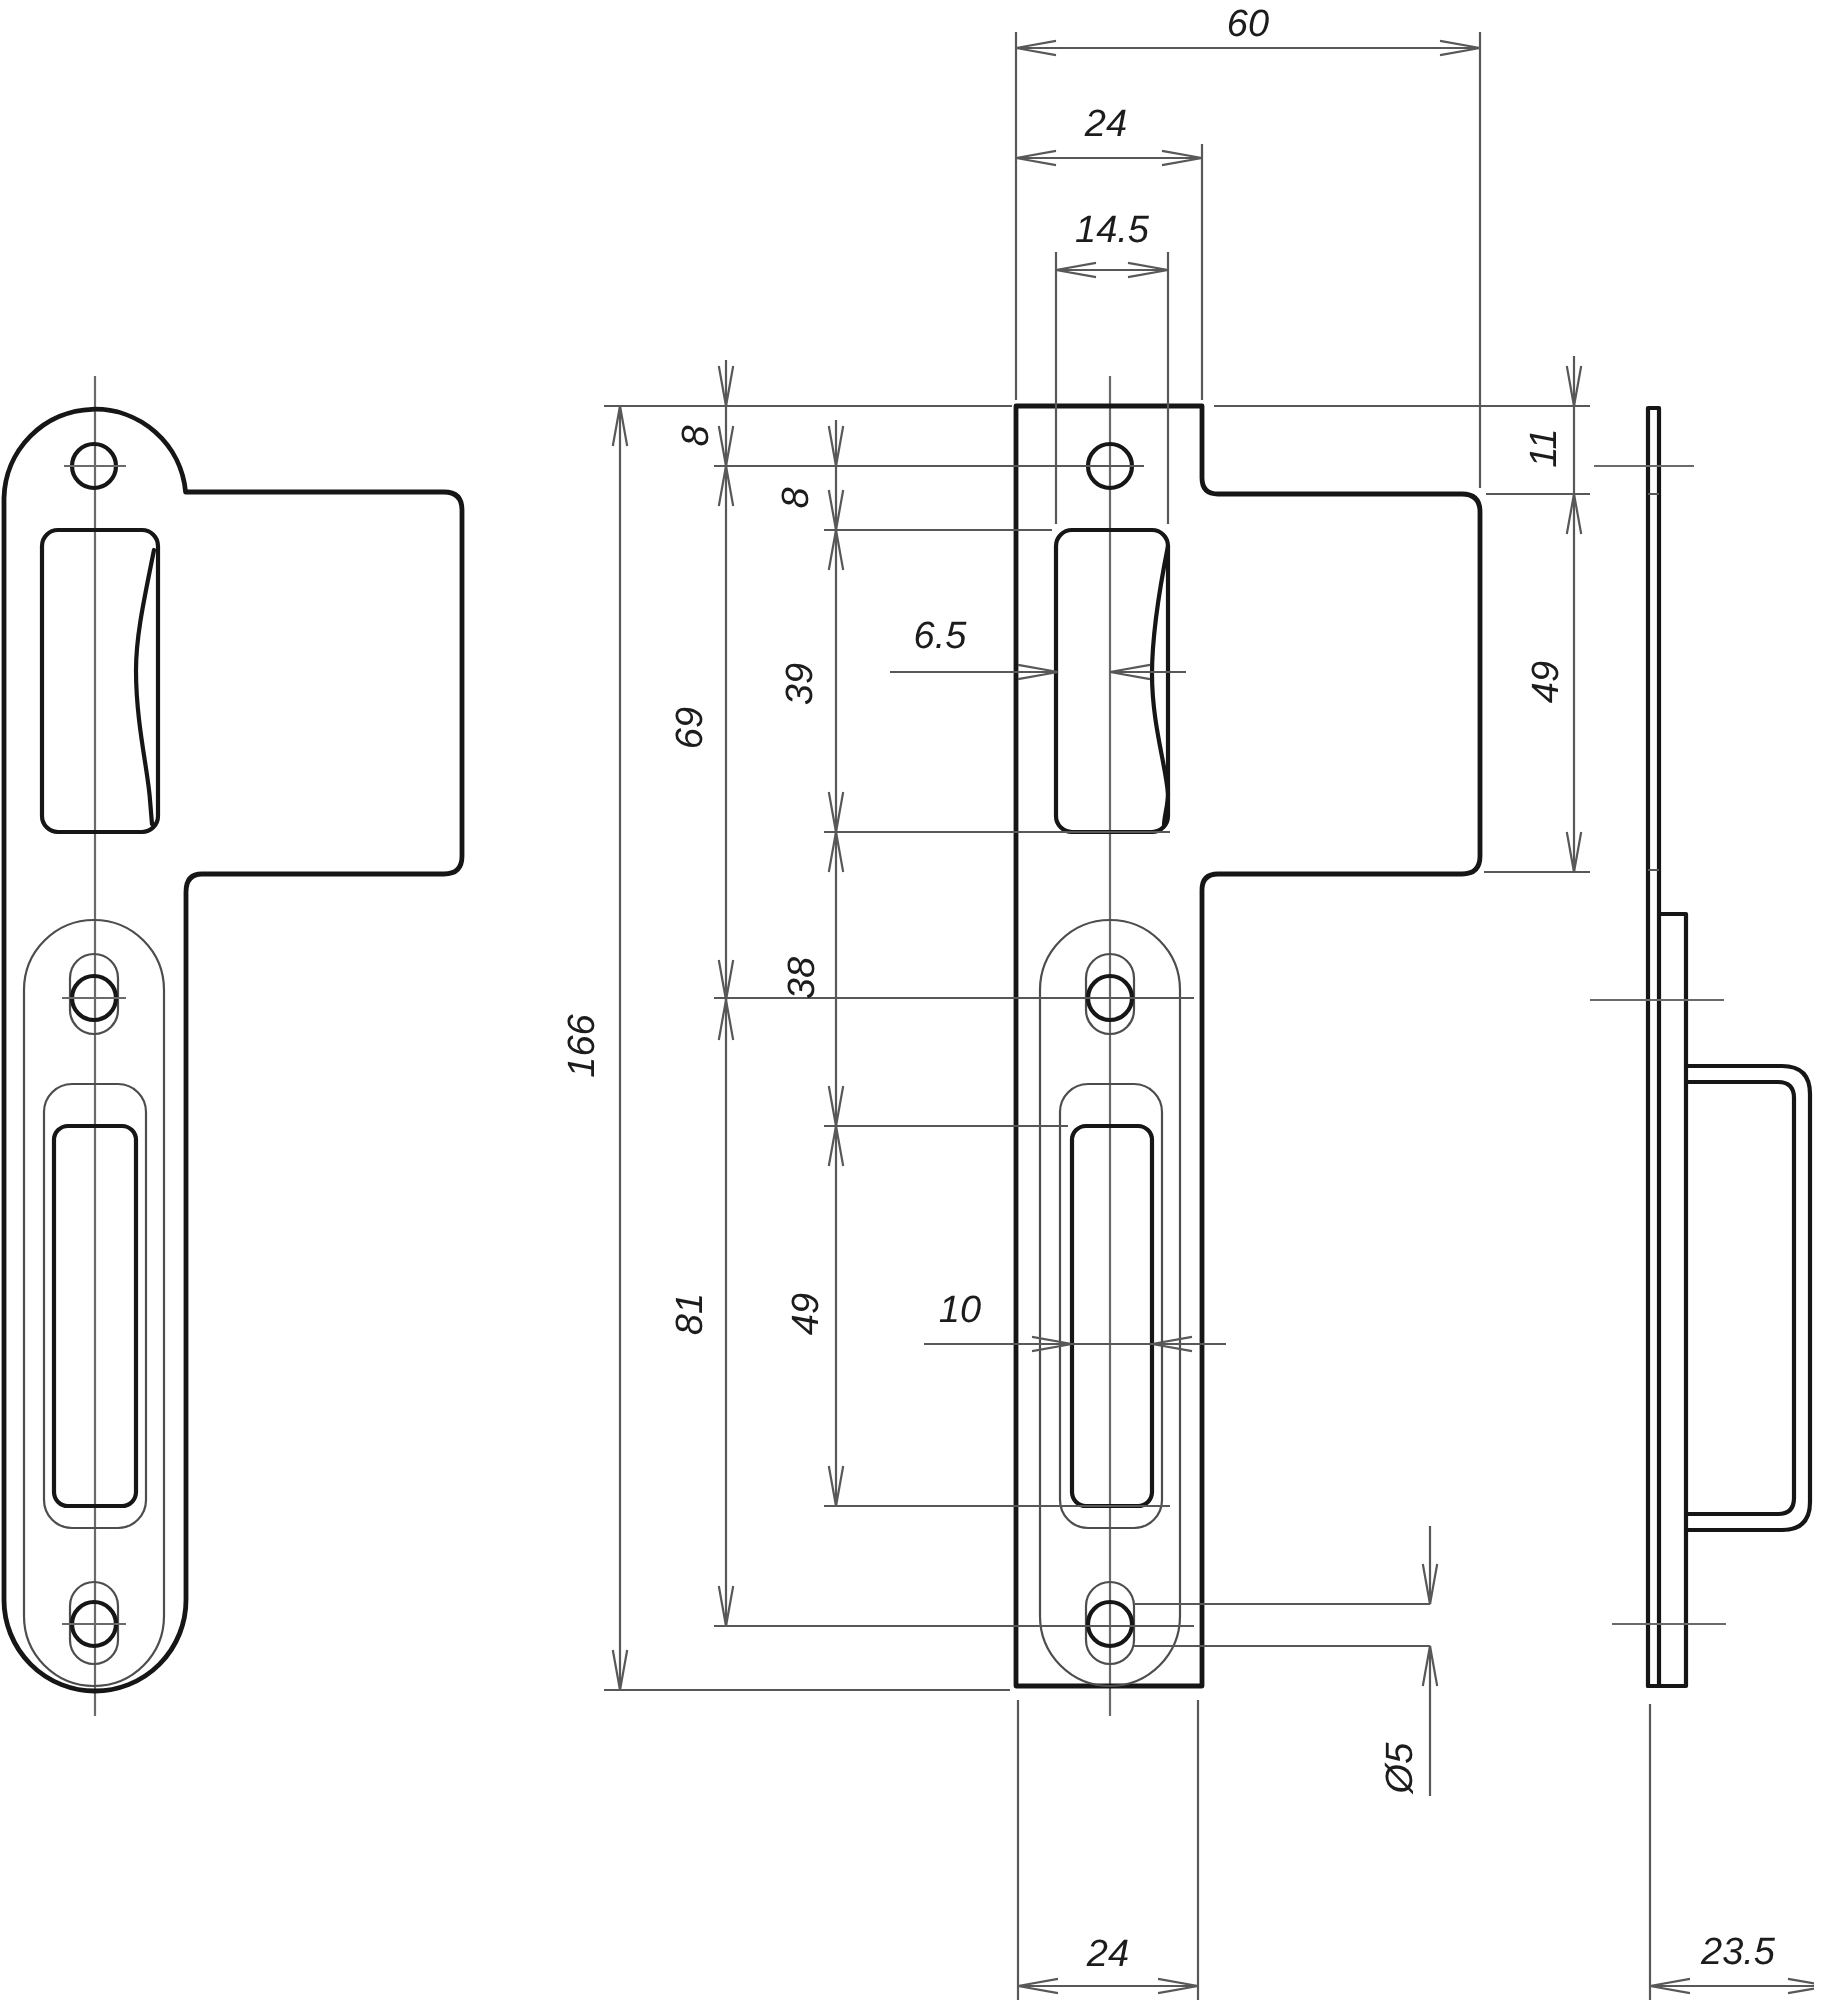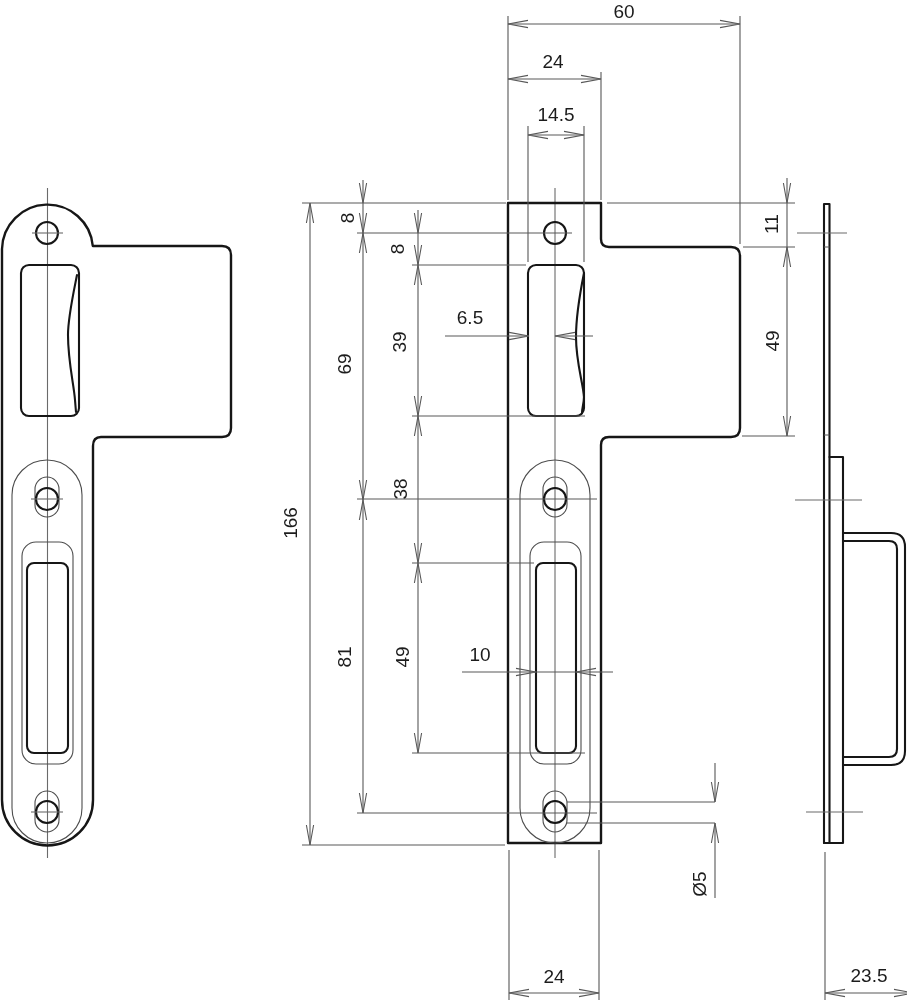--- a/index.html
+++ b/index.html
@@ -1,16 +1,16 @@
 <!DOCTYPE html>
 <html><head>
 <meta charset="utf-8">
 <style>
   html,body{margin:0;padding:0;background:#fff;}
-  .stage{position:relative;width:907px;height:1000px;background:#fff;overflow:hidden;}
+  .stage{position:relative;width:907px;height:1000px;background:#fff;overflow:hidden;font-style:italic;}
   svg{display:block;}
   .bold{stroke:#161616;stroke-width:2.4;fill:none;stroke-linejoin:round;stroke-linecap:round;}
   .bold2{stroke:#161616;stroke-width:2.1;fill:none;stroke-linejoin:round;stroke-linecap:round;}
   .faint{stroke:#4d4d4d;stroke-width:1.1;fill:none;stroke-linejoin:round;}
   .thin{stroke:#585858;stroke-width:1.1;fill:none;}
   .ctr{stroke:#6a6a6a;stroke-width:1.1;fill:none;}
   text.dim{font-family:"Liberation Sans","DejaVu Sans",sans-serif;font-size:19px;fill:#1c1c1c;}
 </style>
 </head>
 <body>

